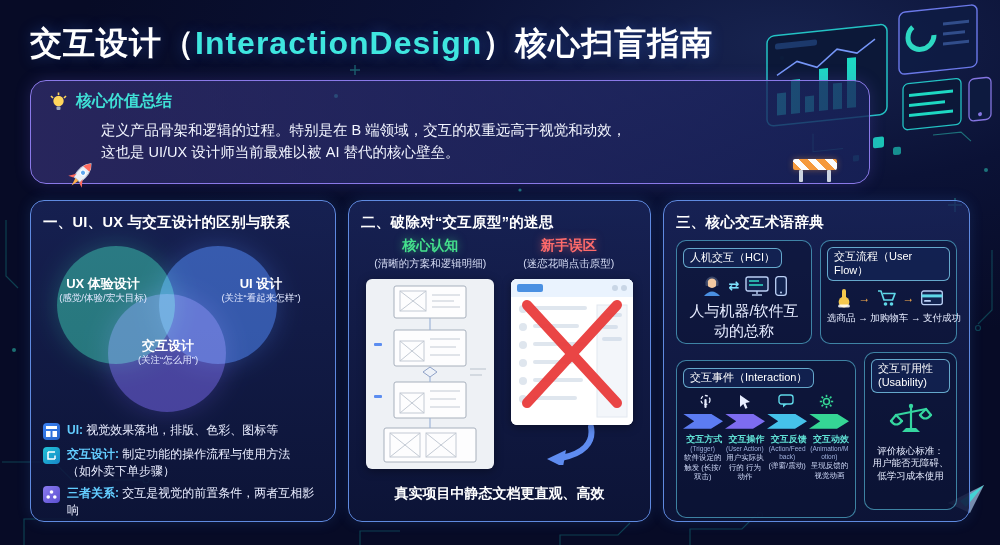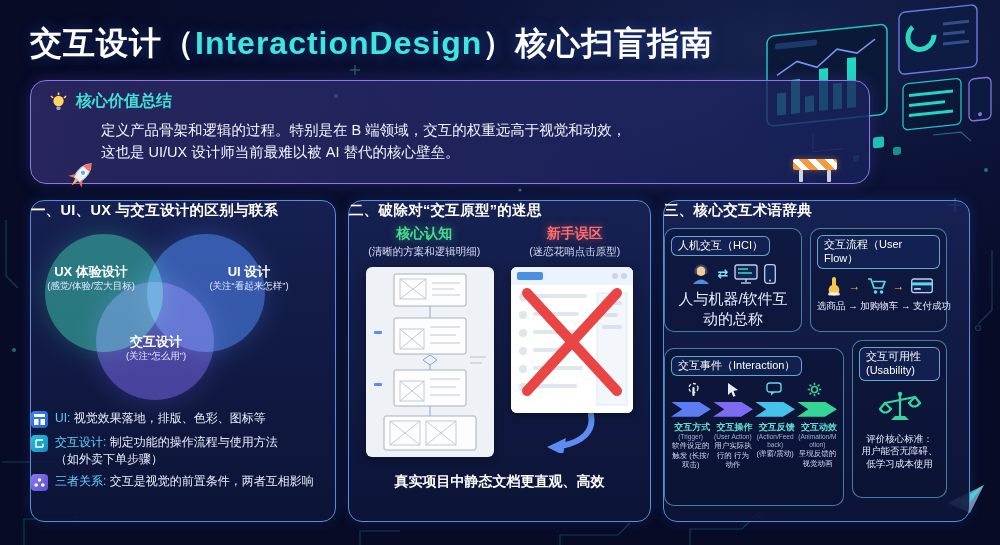--- a/index.html
+++ b/index.html
@@ -26,47 +26,47 @@
   .summary-head { display:flex; align-items:center; gap:8px; color:#3fe0d6; font-size:16px; font-weight:bold; }
   .summary-body { position:relative; margin-top:7px; padding:0 58px 0 52px; font-size:14.5px; line-height:1.55; color:#f2f5ff; }
   .rocket { position:absolute; left:14px; top:38px; }
   .barrier { position:absolute; right:14px; top:40px; width:44px; height:26px; }
   .barrier .bar { width:44px; height:11px; border-radius:2px;
     background:repeating-linear-gradient(45deg,#f59a3d 0 6px,#fdfdfd 6px 12px); box-shadow:0 0 6px rgba(245,154,61,.4); }
   .barrier .legs { display:flex; justify-content:space-between; padding:0 6px; }
   .barrier .leg { width:4px; height:12px; background:#cdd4e0; border-radius:1px; }
 
   
-  .panel { position:absolute; top:200px; height:322px; border-radius:14px; 
+  .panel { position:absolute; top:200px; height:322px; border-radius:14px; padding:12px;
     background:linear-gradient(180deg, rgba(27,39,95,.74), rgba(13,21,57,.88));
     border:1.3px solid #5f8ae0; box-shadow:0 0 14px rgba(60,120,220,.18); }
   #panel1 { left:30px; width:306px; }
   #panel2 { left:348px; width:303px; }
   #panel3 { left:663px; width:307px; }
   .panel-title { font-size:14.5px; font-weight:bold; color:#fff; letter-spacing:.3px; }
 
   
   .venn { position:relative; height:182px; margin-top:2px; }
   .circle { position:absolute; width:118px; height:118px; border-radius:50%; mix-blend-mode:screen; }
   .c-ux { left:14px; top:12px; background:rgba(38,168,126,.62); box-shadow:0 0 26px rgba(38,168,126,.3); }
   .c-ui { left:116px; top:12px; background:rgba(62,112,225,.62); box-shadow:0 0 26px rgba(62,112,225,.3); }
   .c-ixd { left:65px; top:60px; background:rgba(104,82,214,.58); box-shadow:0 0 26px rgba(104,82,214,.3); }
   .vlabel { position:absolute; text-align:center; line-height:1.25; }
   .vlabel .vt { font-size:13px; font-weight:bold; color:#fff; }
   .vlabel .vs { font-size:9.5px; color:#e2e8ff; }
   .vl-ux { left:-6px; top:42px; width:132px; }
   .vl-ui { left:148px; top:42px; width:140px; }
-  .vl-ixd { left:60px; top:112px; width:130px; }
+  .vl-ixd { left:60px; top:104px; width:130px; }
 
   .brow { display:flex; gap:7px; font-size:12px; color:#e9edff; line-height:1.38; margin-top:6px; align-items:flex-start; }
   .bicon { flex:0 0 17px; height:17px; border-radius:4px; margin-top:1px; display:flex; align-items:center; justify-content:center; }
   .bi-ui { background:linear-gradient(135deg,#3b82f6,#2563c8); }
   .bi-ixd { background:linear-gradient(135deg,#22c3d6,#1787c9); }
   .bi-rel { background:linear-gradient(135deg,#8b7bf0,#5b4fd0); }
-  .blabel { color:#63cdff; font-weight:normal;margin-top:20px; }
+  .blabel { color:#63cdff; font-weight:bold;margin-top:20px; }
 
   
   .p2head { display:grid; grid-template-columns:1fr 1fr; text-align:center; margin-top:5px; }
   .good-label { color:#44e08c; font-weight:bold; font-size:14px; text-shadow:0 0 8px rgba(68,224,140,.5); }
   .bad-label { color:#ff6b6b; font-weight:bold; font-size:14px; text-shadow:0 0 8px rgba(255,107,107,.5); }
   .subnote { font-size:10.5px; color:#d6ddf5; margin-top:2px; }
   .p2imgs { display:flex; justify-content:center; align-items:flex-start; gap:16px; margin-top:8px; height:196px; }
   .wireframe { width:128px; height:190px; background:#eef1f5; border-radius:6px; padding:4px; box-shadow:0 2px 10px rgba(0,0,0,.35); }
   .protoWrap { width:124px; display:flex; flex-direction:column; align-items:center; }
   .proto { width:122px; height:146px; background:#ffffff; border-radius:6px; position:relative; overflow:hidden; box-shadow:0 2px 10px rgba(0,0,0,.35); }

